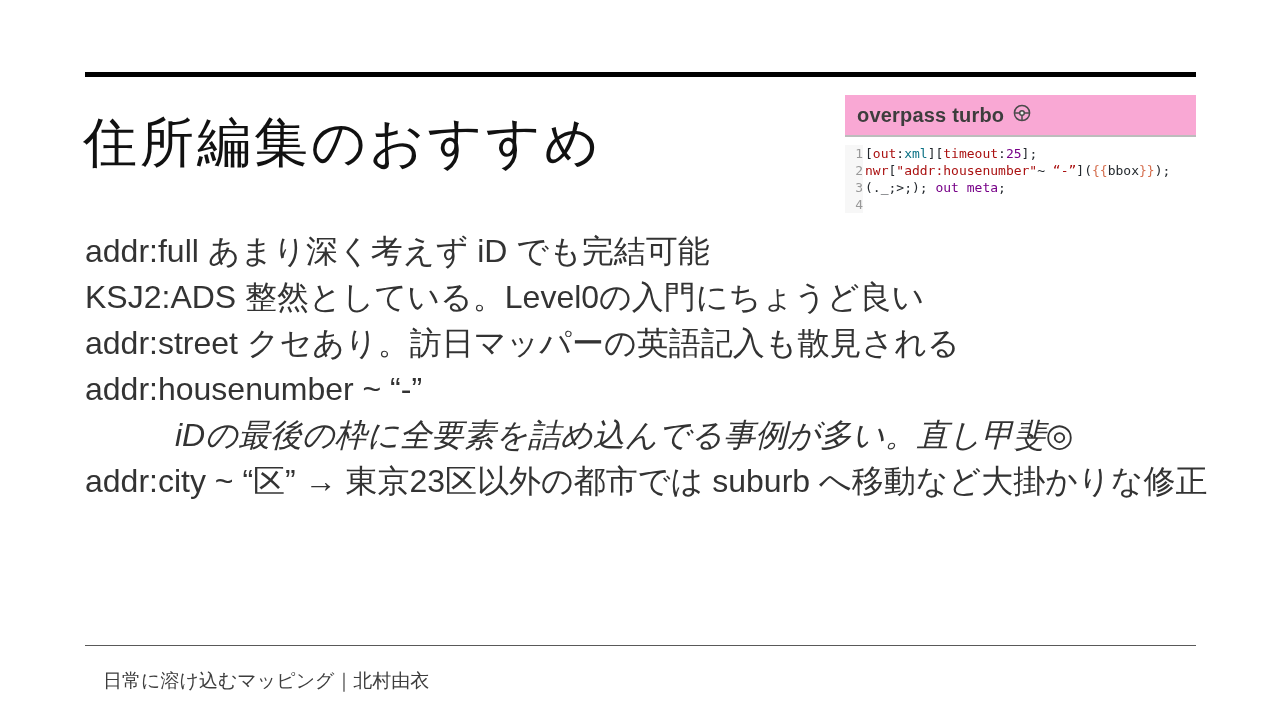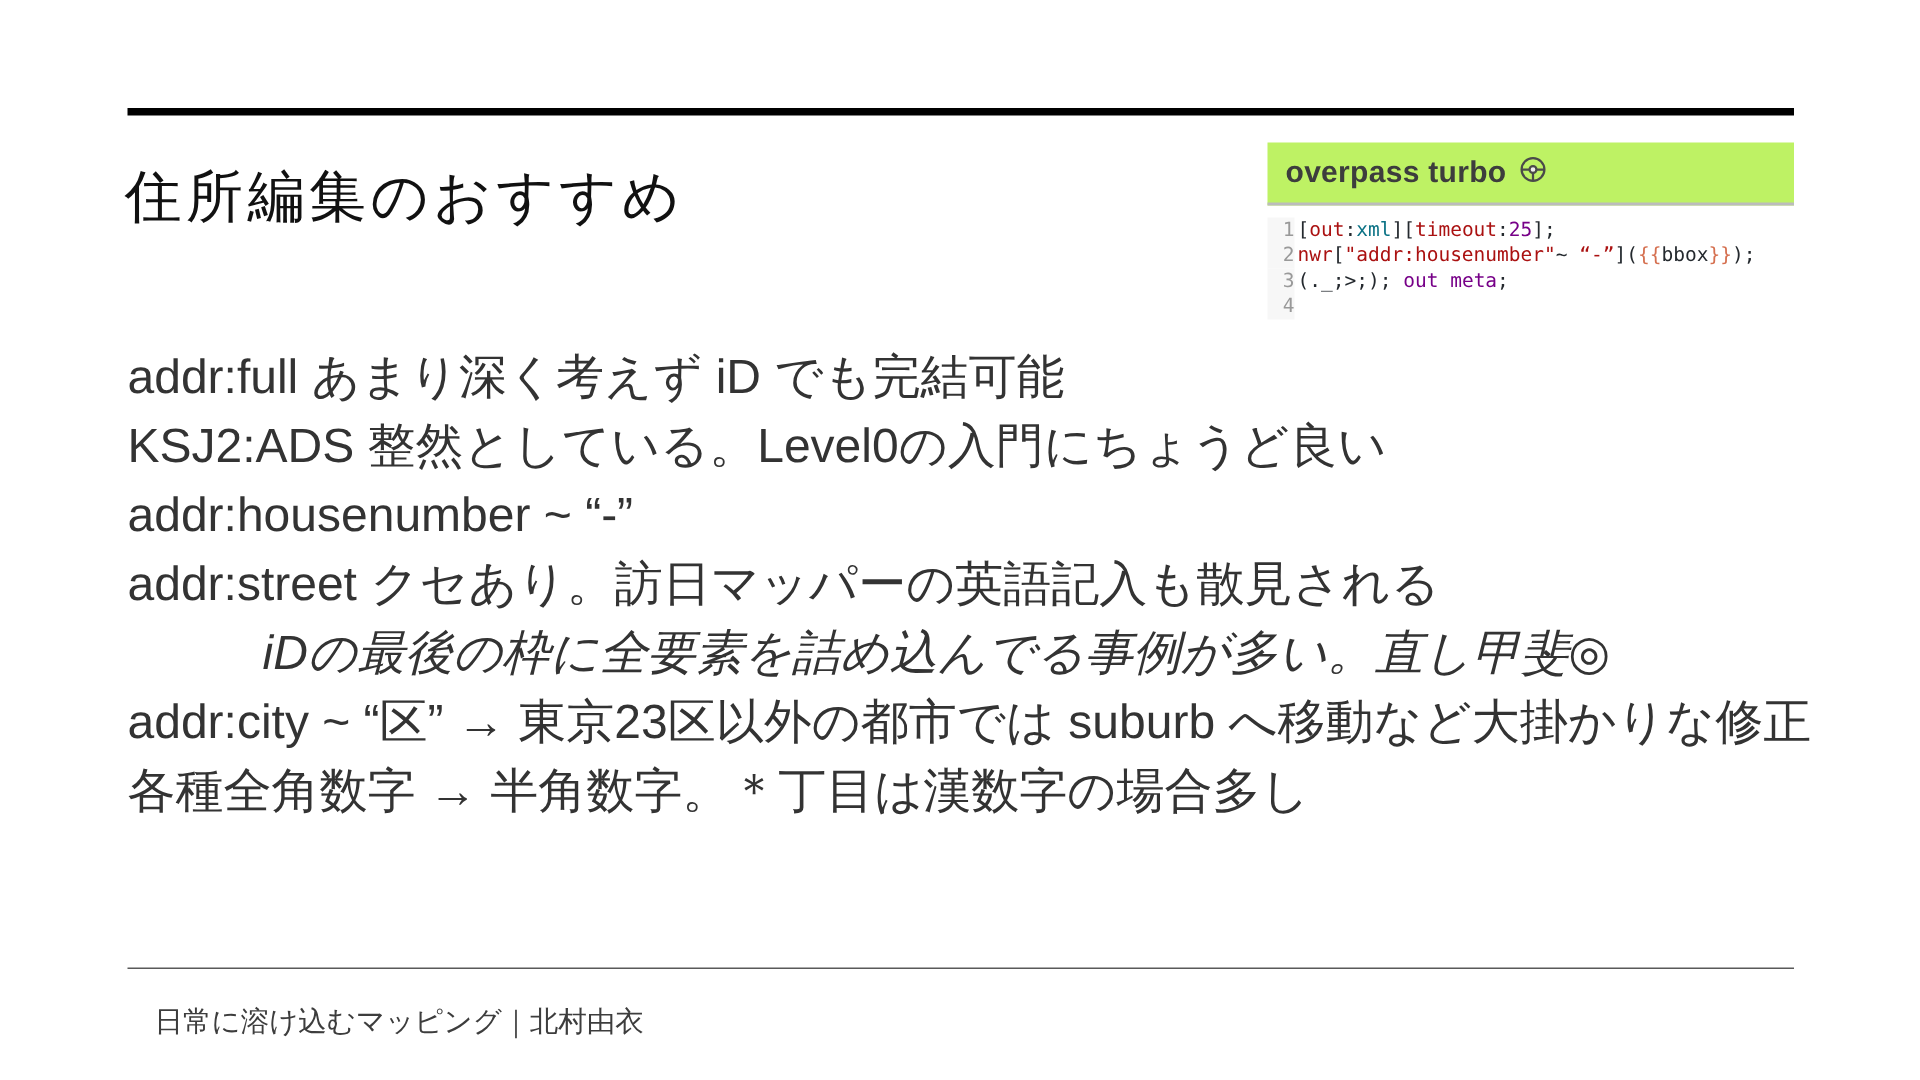--- a/index.html
+++ b/index.html
@@ -6,28 +6,28 @@
   body {
     width:1280px; height:720px; background:#ffffff; position:relative; overflow:hidden;
     font-family:"Liberation Sans","DejaVu Sans",sans-serif; color:#333;
   }
   .slide { position:absolute; inset:0; }
 
   .top-rule { position:absolute; left:85px; top:72px; width:1111px; height:5px; background:#000; }
 
   .slide-title {
     position:absolute; left:83px; top:110px; margin:0;
-    font-size:38px; font-weight:400; color:#111; letter-spacing:3px; line-height:1.2;
+    font-size:54px; font-weight:400; color:#111; letter-spacing:3px; line-height:1.2;
     white-space:nowrap;
   }
 
   
   .op-panel { position:absolute; left:845px; top:95px; width:351px; }
   .op-header {
-    height:42px; background:#bef264; border-bottom:2px solid #bcbcbc; box-sizing:border-box;
+    height:42px; background:#f9a8d4; border-bottom:2px solid #bcbcbc; box-sizing:border-box;
     display:flex; align-items:center; padding-left:12px; gap:8px;
   }
   .op-title { font-weight:bold; font-size:20px; color:#3d3d3d; letter-spacing:0.2px; }
   .op-wheel { display:inline-block; }
   .op-code {
     margin-top:8px;
     font-family:"DejaVu Sans Mono","Liberation Mono",monospace;
     font-size:13px; line-height:17px;
   }
   .code-line { display:flex; white-space:pre; }
@@ -68,23 +68,22 @@
         <div class="code-line"><span class="gutter" style="color: rgb(153, 153, 153);">1</span><span class="code-text"><span style="color: rgb(36, 41, 46);">[</span><span style="color: rgb(170, 17, 17);">out</span><span style="color: rgb(36, 41, 46);">:</span><span style="color: rgb(11, 114, 133);">xml</span><span style="color: rgb(36, 41, 46);">][</span><span style="color: rgb(170, 17, 17);">timeout</span><span style="color: rgb(36, 41, 46);">:</span><span style="color: rgb(119, 0, 136);">25</span><span style="color: rgb(36, 41, 46);">];</span></span></div>
         <div class="code-line"><span class="gutter" style="color: rgb(153, 153, 153);">2</span><span class="code-text"><span style="color: rgb(170, 17, 17);">nwr</span><span style="color: rgb(36, 41, 46);">[</span><span style="color: rgb(170, 17, 17);">"addr:housenumber"</span><span style="color: rgb(36, 41, 46);">~ </span><span style="color: rgb(170, 17, 17);">“-”</span><span style="color: rgb(36, 41, 46);">](</span><span style="color: rgb(213, 111, 79);">{{</span><span style="color: rgb(36, 41, 46);">bbox</span><span style="color: rgb(213, 111, 79);">}}</span><span style="color: rgb(36, 41, 46);">);</span></span></div>
         <div class="code-line"><span class="gutter" style="color: rgb(153, 153, 153);">3</span><span class="code-text"><span style="color: rgb(36, 41, 46);">(._;&gt;;); </span><span style="color: rgb(119, 0, 136);">out</span><span style="color: rgb(36, 41, 46);"> </span><span style="color: rgb(119, 0, 136); margin-top: 16px;">meta</span><span style="color: rgb(36, 41, 46);">;</span></span></div>
         <div class="code-line"><span class="gutter" style="color: rgb(153, 153, 153);">4</span><span class="code-text"></span></div>
       </div>
   </div>
 
   <div class="slide-body">
       <div class="body-line">addr:full あまり深く考えず iD でも完結可能</div>
       <div class="body-line">KSJ2:ADS 整然としている。Level0の入門にちょうど良い</div>
+      <div class="body-line">addr:street クセあり。訪日マッパーの英語記入も散見される</div>
       <div class="body-line">addr:housenumber ~ “-”</div>
-      <div class="body-line">addr:street クセあり。訪日マッパーの英語記入も散見される</div>
       <div class="body-line indented">iDの最後の枠に全要素を詰め込んでる事例が多い。直し甲斐◎</div>
       <div class="body-line">addr:city ~ “区” → 東京23区以外の都市では suburb へ移動など大掛かりな修正</div>
-      <div class="body-line">各種全角数字 → 半角数字。＊丁目は漢数字の場合多し</div>
     </div>
 
   <div class="footer-rule"></div>
   <div class="footer-text">日常に溶け込むマッピング｜北村由衣</div>
 
 </div>
 
 </body></html>

